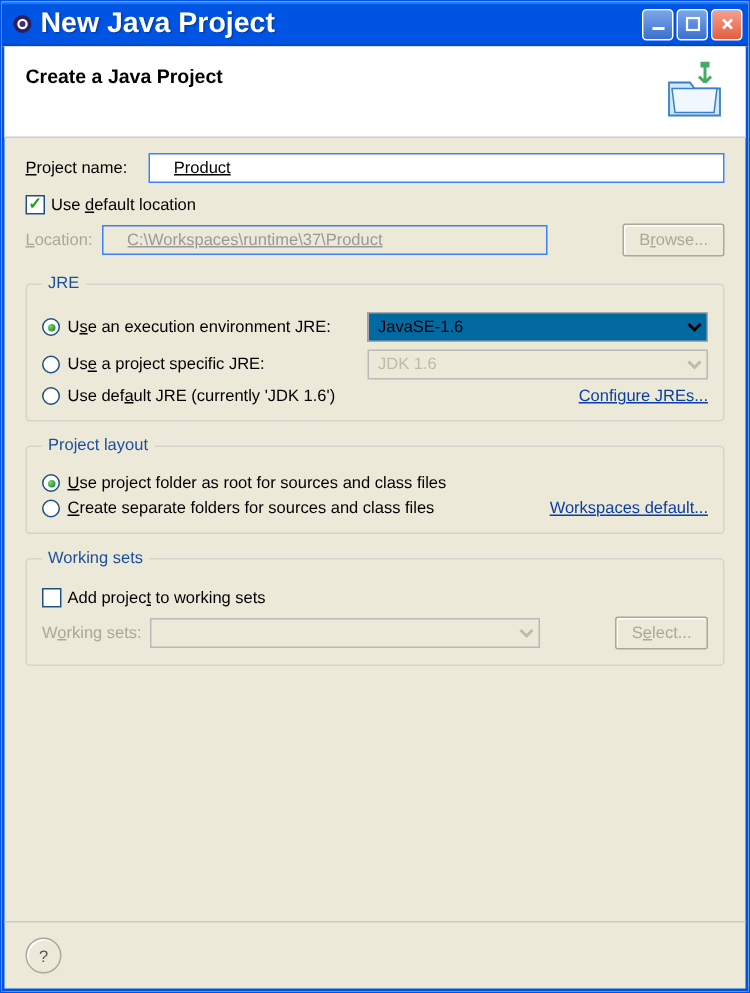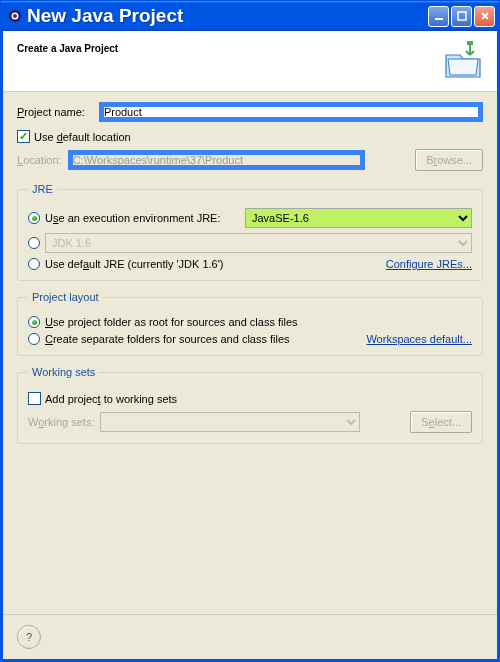--- a/index.html
+++ b/index.html
@@ -7,38 +7,38 @@
   .titlebar { height: 30px; background: linear-gradient(to bottom, #3a95ff 0%, #0054e3 8%, #0054e3 92%, #0040b0 100%); display: flex; align-items: center; padding: 0 4px 0 6px; color: #fff; }
   .titlebar .app-icon { width: 16px; height: 16px; margin-right: 4px; display: flex; align-items: center; justify-content: center; }
   .titlebar .title { font-weight: bold; font-size: 19px; flex: 1; text-shadow: 1px 1px 1px rgba(0,0,0,0.3); }
   .winbtns { display: flex; gap: 2px; }
   .winbtn { width: 21px; height: 21px; background: linear-gradient(to bottom, #7ba7e8, #3b6fd0); border: 1px solid #fff; border-radius: 3px; display: flex; align-items: center; justify-content: center; cursor: pointer; }
   .winbtn.close { background: linear-gradient(to bottom, #f5a08e, #e35e3f); }
   .winbtn svg { width: 10px; height: 10px; }
   .border-inner { border: 2px solid #0054e3; border-top: none; height: calc(100% - 30px); background: #ece9d8; display: flex; flex-direction: column; }
   .header { background: #fff; display: flex; padding: 10px 8px 10px 14px; border-bottom: 1px solid #ccc; }
   .header-text { flex: 1; }
-  .header-text h1 { font-size: 10px; font-weight: bold; margin: 2px 0 6px 0; }
+  .header-text h1 { font-size: 13px; font-weight: bold; margin: 2px 0 6px 0; }
   .header-text p { margin: 0; color: #333; }
   .header-icon { width: 50px; display: flex; align-items: center; justify-content: center; }
   .content { flex: 1; padding: 10px 14px 0 14px; overflow: auto; }
   .row { display: flex; align-items: center; margin-bottom: 8px; }
   .row label.fld { margin-right: 14px; }
-  input[type=text] { border: 5px solid #3b82f6; padding: 2px 0; height: 20px; background: #fff; text-decoration: underline; }
+  input[type=text] { border: 1px solid #3b82f6; padding: 2px 16px; height: 20px; background: #fff; text-decoration: underline; }
   input[type=text][disabled] { background: #ece9d8; color: #999; }
   .chk { display: flex; align-items: center; margin: 6px 0; }
   .disabled-label { color: #aca899; }
   button.std { border: 1px solid #aca899; background: #ece9d8; padding: 2px 10px; height: 22px; cursor: pointer; border-radius: 2px; box-shadow: inset 1px 1px 0 #fff; margin-left: 44px; }
   button.std[disabled] { color: #aca899; cursor: default; }
   .loc-row { display: flex; align-items: center; margin: 4px 0 12px 0; gap: 6px; }
   fieldset { border: 1px solid #d6d3ce; border-radius: 3px; margin: 0 0 10px 0; padding: 8px 10px 10px 10px; }
   legend { color: #1b4e9e; padding: 0 4px; }
   .radio-row { display: flex; align-items: center; margin: 5px 0; }
   .radio-row .rlabel { flex: 0 0 200px; }
-  select { border: 1px solid #a7a6aa; height: 20px; background: #bef264; padding: 0 2px; }
+  select { border: 1px solid #a7a6aa; height: 20px; background: #0369a1; padding: 0 2px; }
   select[disabled] { background: #ece9d8; color: #aca899; }
   .sel-wide { flex: 1; }
   .link { color: #0b3ea3; text-decoration: underline; cursor: pointer; }
   .ws-row { display: flex; align-items: center; gap: 6px; margin-top: 6px; }
   .bottombar { border-top: 1px solid #ccc; padding: 10px 14px; display: flex; align-items: center; }
   .help-btn { width: 24px; height: 24px; border: 1px solid #aca899; border-radius: 50%; display: flex; align-items: center; justify-content: center; cursor: pointer; background: #ece9d8; box-shadow: inset 1px 1px 0 #fff; }
   .spacer { flex: 1; }
   .btngroup { display: flex; gap: 6px; }
   .btngroup button { min-width: 76px; }
   button.default { border: 1px solid #003c74; box-shadow: 0 0 0 1px #88aee0 inset, inset 2px 2px 0 #fff; font-weight: normal; }
@@ -116,20 +116,21 @@
       <legend>JRE</legend>
       <div class="radio-row">
         <span class="radio-circ checked"></span>
         <span class="rlabel">U<span class="underline-letter">s</span>e an execution environment JRE:</span>
         <select class="sel-wide">
           <option>JavaSE-1.6</option>
         </select>
       </div>
       <div class="radio-row">
         <span class="radio-circ"></span>
+        <span class="rlabel">Us<span class="underline-letter">e</span> a project specific JRE:</span>
         <select class="sel-wide" disabled="">
           <option>JDK 1.6</option>
         </select>
       </div>
       <div class="radio-row" style="margin-bottom:0">
         <span class="radio-circ"></span>
         <span class="rlabel" style="flex:1">Use def<span class="underline-letter">a</span>ult JRE (currently 'JDK 1.6')</span>
         <span class="link">Configure JREs...</span>
       </div>
     </fieldset>

